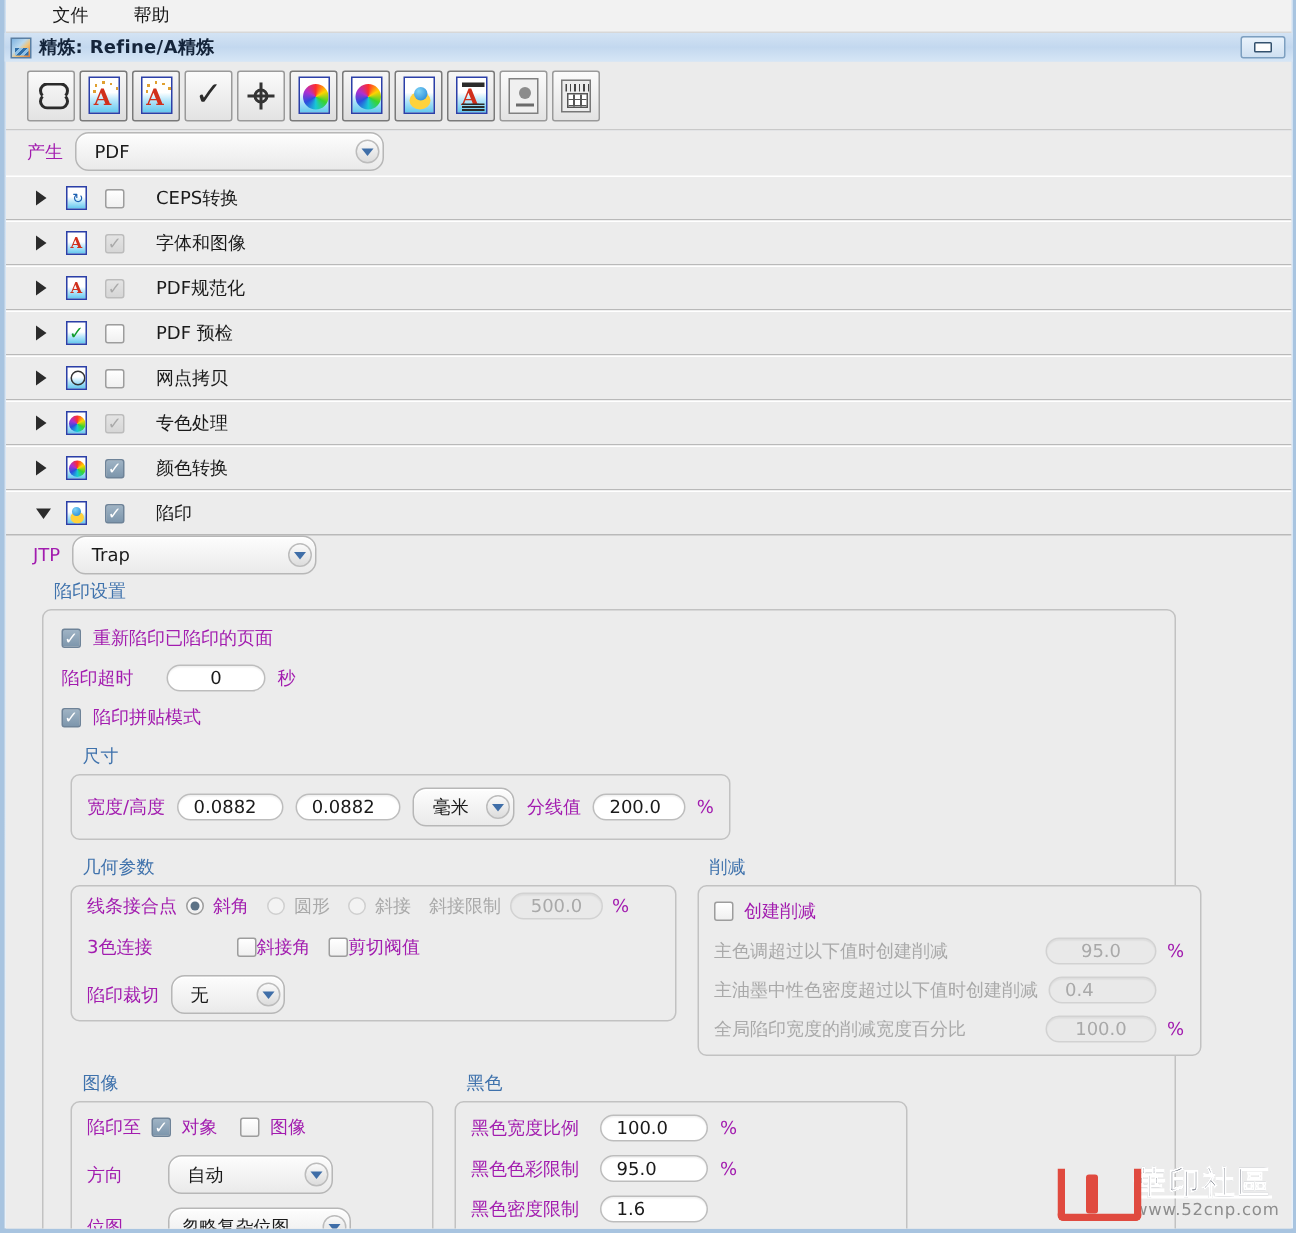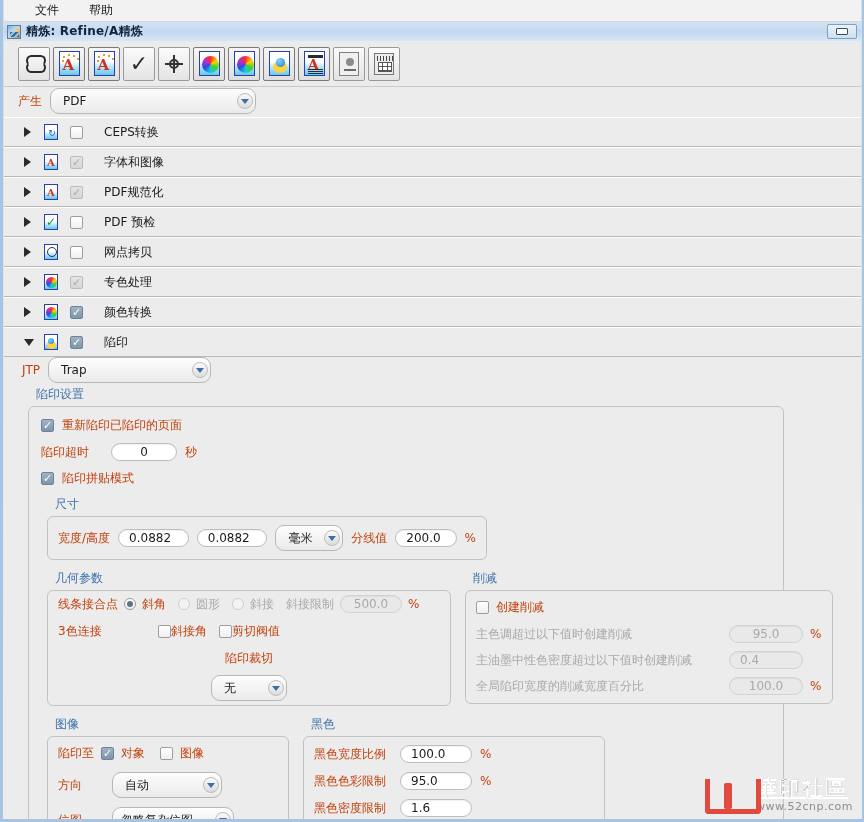--- a/index.html
+++ b/index.html
@@ -167,21 +167,21 @@
     margin:0 1px 0 1px;
     position:relative;
     overflow:hidden;
   }
 
   
   #produce-row{
     height:28px;display:flex;align-items:center;padding-left:14px;gap:8px;
     background:#ececec;
   }
-  .lbl{ font-size:12px;color:#c2410c;white-space:nowrap;}
+  .lbl{ font-size:12px;color:#a21caf;white-space:nowrap;}
   .lbl.dim{ color:#a9a9a9;}
 
   
   .combo{
     height:26px;border:1px solid #b7b7b7;border-radius:9px;
     background: linear-gradient(to bottom,#fdfdfd,#eaeaea);
     display:flex;align-items:center;justify-content:space-between;
     padding:0 2px 0 12px;font-size:12px;color:#1a1a1a;
     box-shadow: inset 0 1px 0 #fff;
   }
@@ -637,36 +637,36 @@
               </div>
 
               <div style="display:flex;align-items:center;gap:0;margin-bottom:10px;">
                 <span class="lbl" style="width:100px;">3色连接</span>
                 <span class="cb"></span>
                 <span class="lbl">斜接角</span>
                 <span class="cb" style="margin-left:12px;"></span>
                 <span class="lbl">剪切阀值</span>
               </div>
 
-              <div style="display:flex;align-items:center;gap:8px;flex-direction:column;">
+              <div style="display:flex;align-items:center;gap:8px;">
                 <span class="lbl">陷印裁切</span>
                 <span class="combo" style="width:76px;">
                   <span>无</span>
                   <span class="arrow">
                       <i></i>
                     </span>
                 </span>
               </div>
 
             </div>
           </div>
 
           <div>
             <div class="group-title">削减</div>
-            <div class="group" id="reduce-group" style="width:368px;">
+            <div class="group" id="reduce-group" style="width:336px;">
 
               <div style="display:flex;align-items:center;gap:7px;margin-bottom:9px;">
                 <span class="cb"></span>
                 <span class="lbl">创建削减</span>
               </div>
 
               <div style="display:flex;align-items:center;gap:7px;margin-bottom:8px;">
                 <span class="lbl dim" style="flex:1;">主色调超过以下值时创建削减</span>
                 <span class="field disabled" style="width:74px;justify-content:center;">
                   <span>95.0</span>

